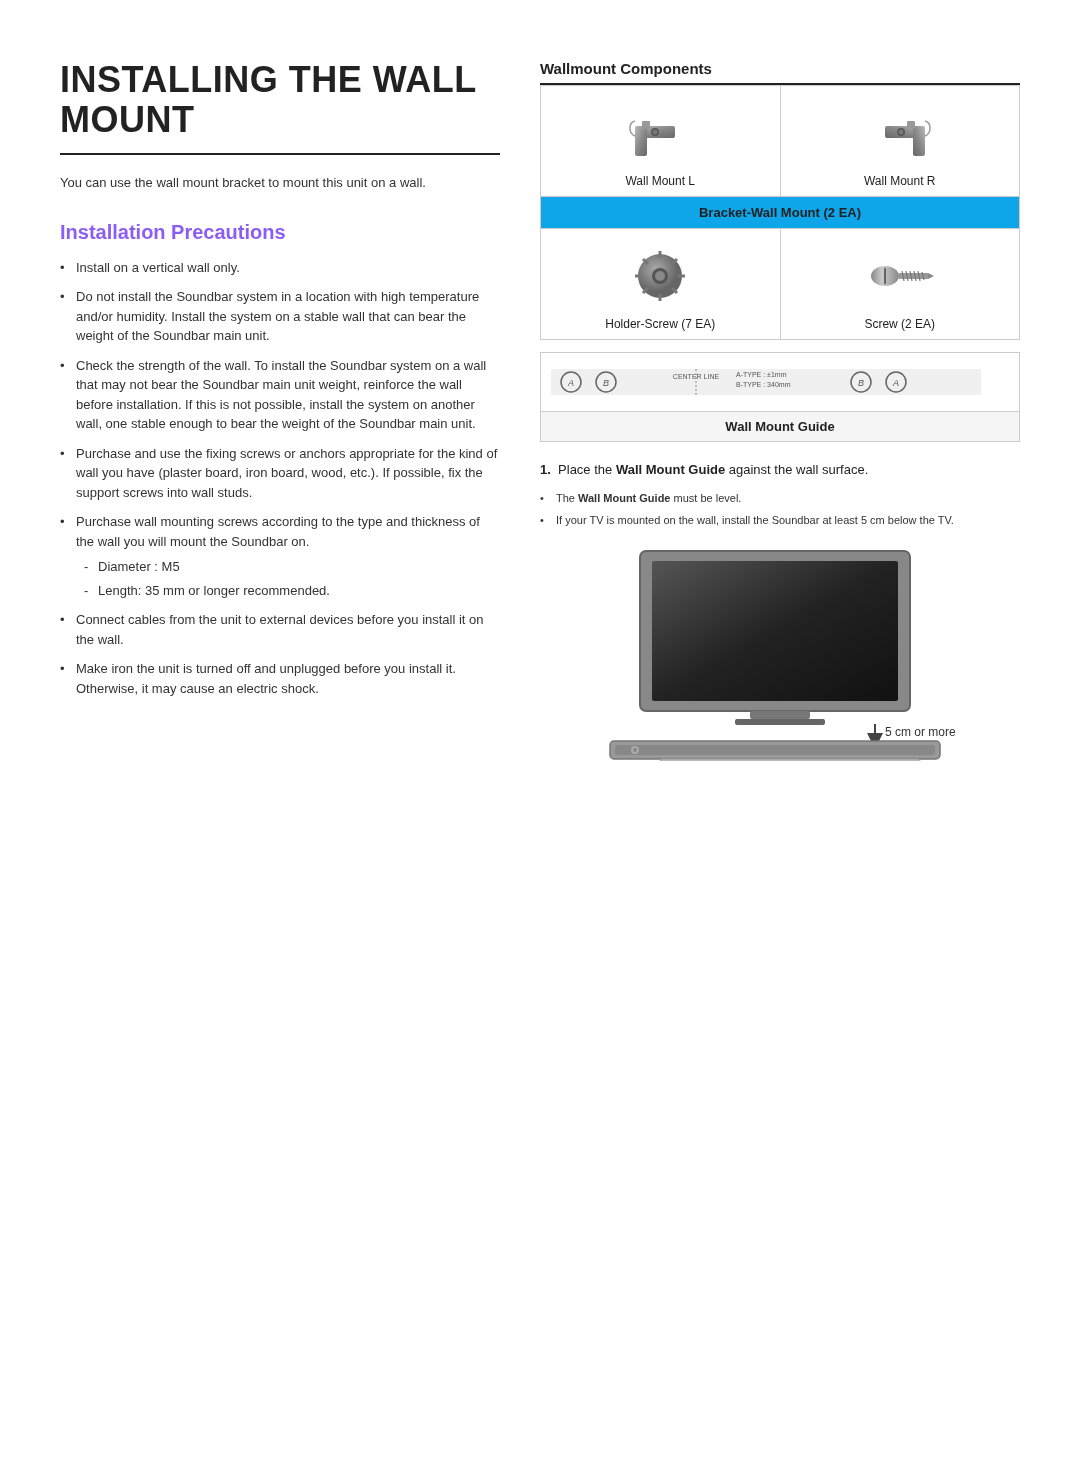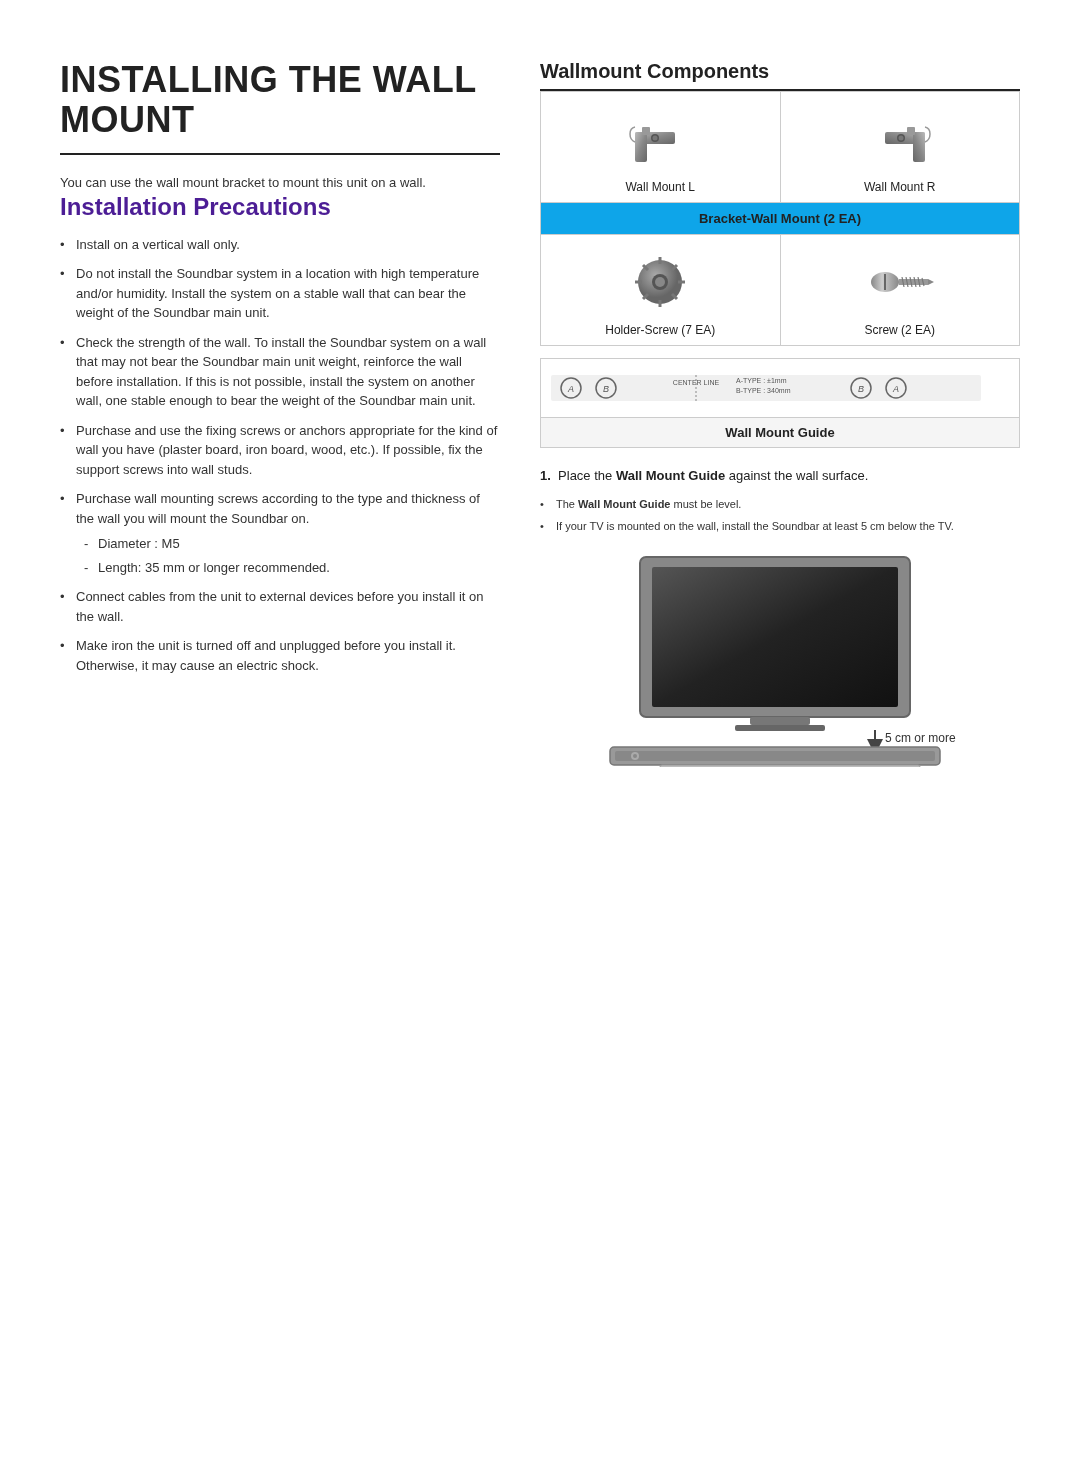--- a/index.html
+++ b/index.html
@@ -38,27 +38,28 @@
       line-height: 1.1;
       margin-bottom: 6px;
       border-bottom: 2px solid #222;
       padding-bottom: 14px;
       margin-bottom: 18px;
       letter-spacing: 0.5px;
     }
     .intro-text {
       font-size: 13px;
       line-height: 1.5;
+      margin-bottom: 28px;
       color: #333;
     }
     .section-heading {
-      font-size: 24px;
+      font-size: 20px;
       font-weight: 700;
       margin-bottom: 14px;
-      color: #4c1d95;
+      color: #8b5cf6;
     }
     .bullet-list {
       list-style: none;
       padding: 0;
     }
     .bullet-list > li {
       position: relative;
       padding-left: 16px;
       margin-bottom: 10px;
       font-size: 13px;
@@ -84,21 +85,21 @@
       margin-bottom: 4px;
       color: #333;
     }
     .sub-list li::before {
       content: '-';
       position: absolute;
       left: 0;
     }
     
     .wallmount-heading {
-      font-size: 20px;
+      font-size: 15px;
       font-weight: 700;
       margin-bottom: 0;
       padding-bottom: 6px;
       border-bottom: 2px solid #222;
     }
     .components-grid {
       border: 1px solid #ccc;
       margin-top: 0;
     }
     .components-row {

